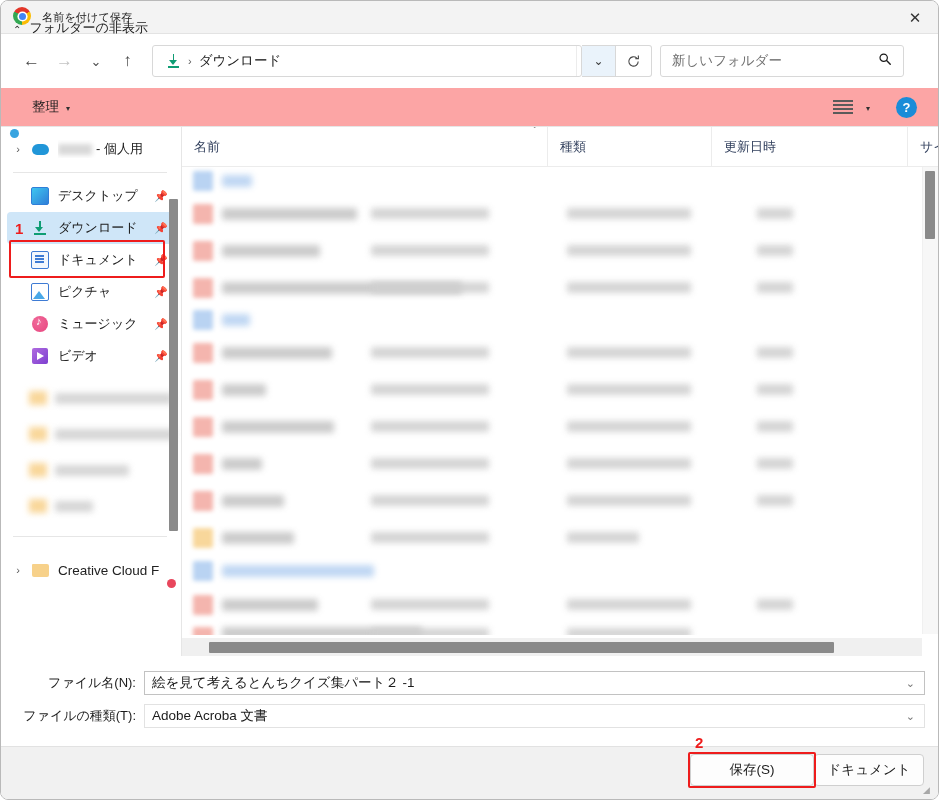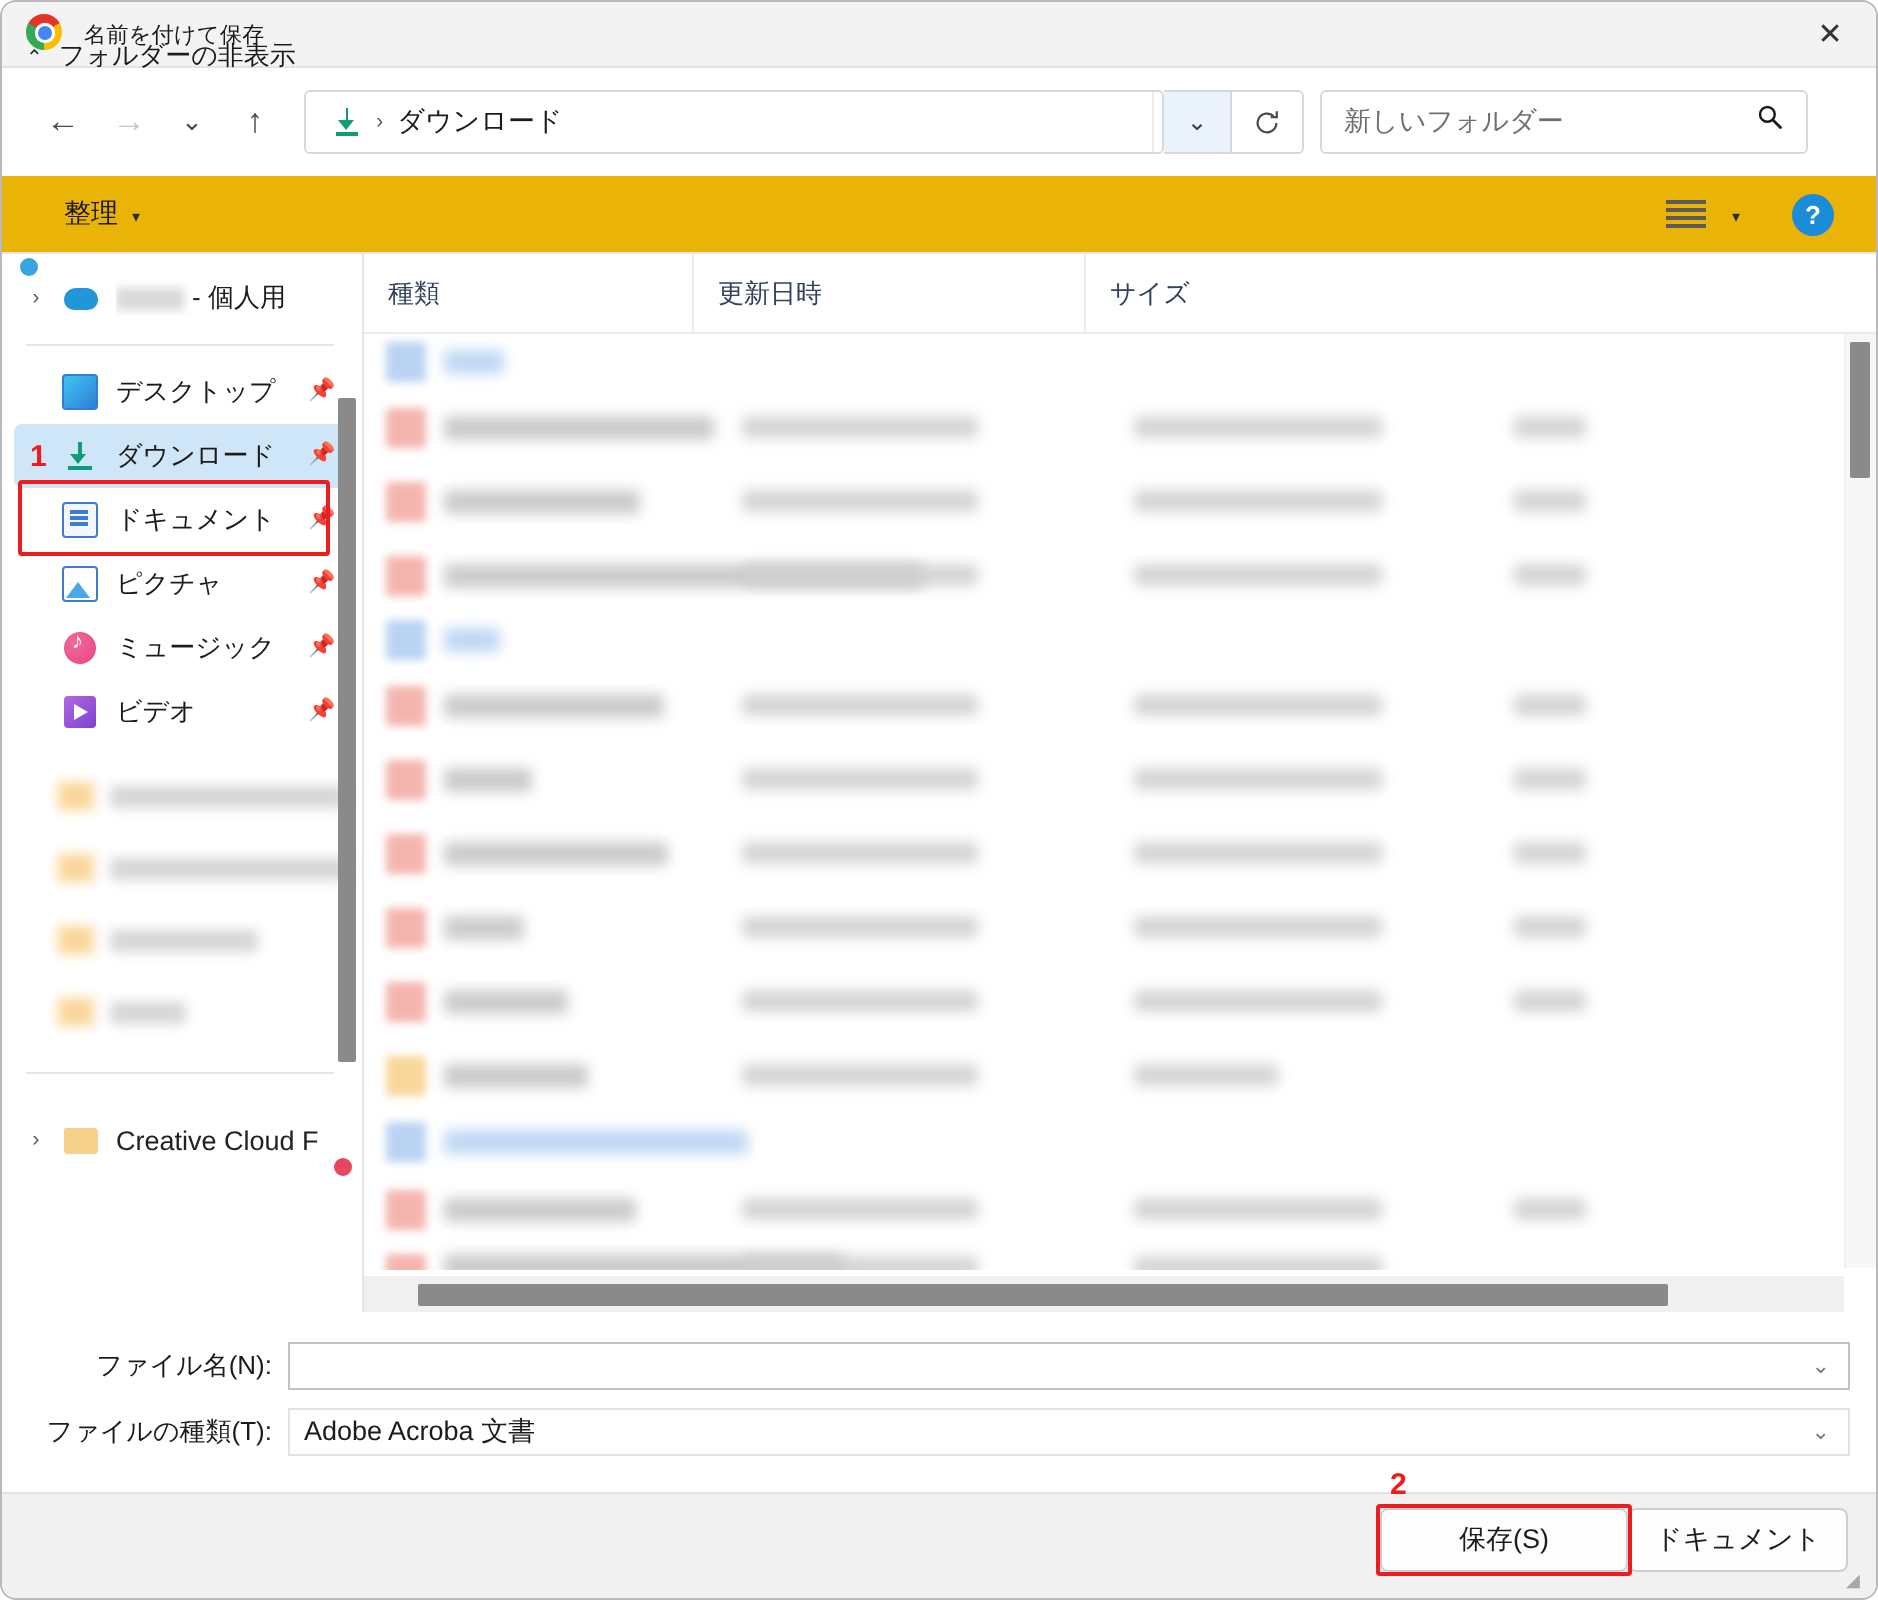--- a/index.html
+++ b/index.html
@@ -212,21 +212,21 @@
     transform: translateY(-50%);
     color: #1b1b1b;
   }
 
   
   .cmdbar {
     position: absolute;
     left: 0; top: 87px;
     width: 100%;
     height: 39px;
-    background: #eab308;
+    background: #fca5a5;
     border-bottom: 1px solid #e6e6e6;
     display: flex;
     align-items: center;
     box-sizing: border-box;
   }
   .cmd-item {
     font-size: 13.5px;
     color: #1b1b1b;
     display: flex;
     align-items: center;
@@ -885,20 +885,24 @@
             <span class="ic-cc"></span>
           </span>
         <span class="side-label" style="font-size:13.5px;color:#222">Creative Cloud F</span>
       </div>
 
       <div class="side-scroll"></div>
     </div>
 
     <div class="filelist">
       <div class="col-header">
+        <div class="col name">
+          <span>名前</span>
+          <span class="sort-mark" style="left:auto;right:8px;top:-8px">⌄</span>
+        </div>
         <div class="col type">
             <span>種類</span>
           </div>
         <div class="col date">
             <span>更新日時</span>
           </div>
         <div class="col size">
             <span>サイズ</span>
           </div>
       </div>
@@ -999,20 +1003,21 @@
       <div class="list-hscroll-track">
         <div class="list-hscroll-thumb"></div>
       </div>
     </div>
   </div>
 
   <div class="form-area">
     <div class="form-row r1">
       <div class="form-label">ファイル名(N):</div>
       <div class="form-field">
+        <span class="form-value">絵を見て考えるとんちクイズ集パート２ -1</span>
         <span class="field-caret">⌄</span>
       </div>
     </div>
     <div class="form-row r2">
       <div class="form-label">ファイルの種類(T):</div>
       <div class="form-field plain">
         <span class="form-value">Adobe Acroba 文書</span>
         <span class="field-caret">⌄</span>
       </div>
     </div>

